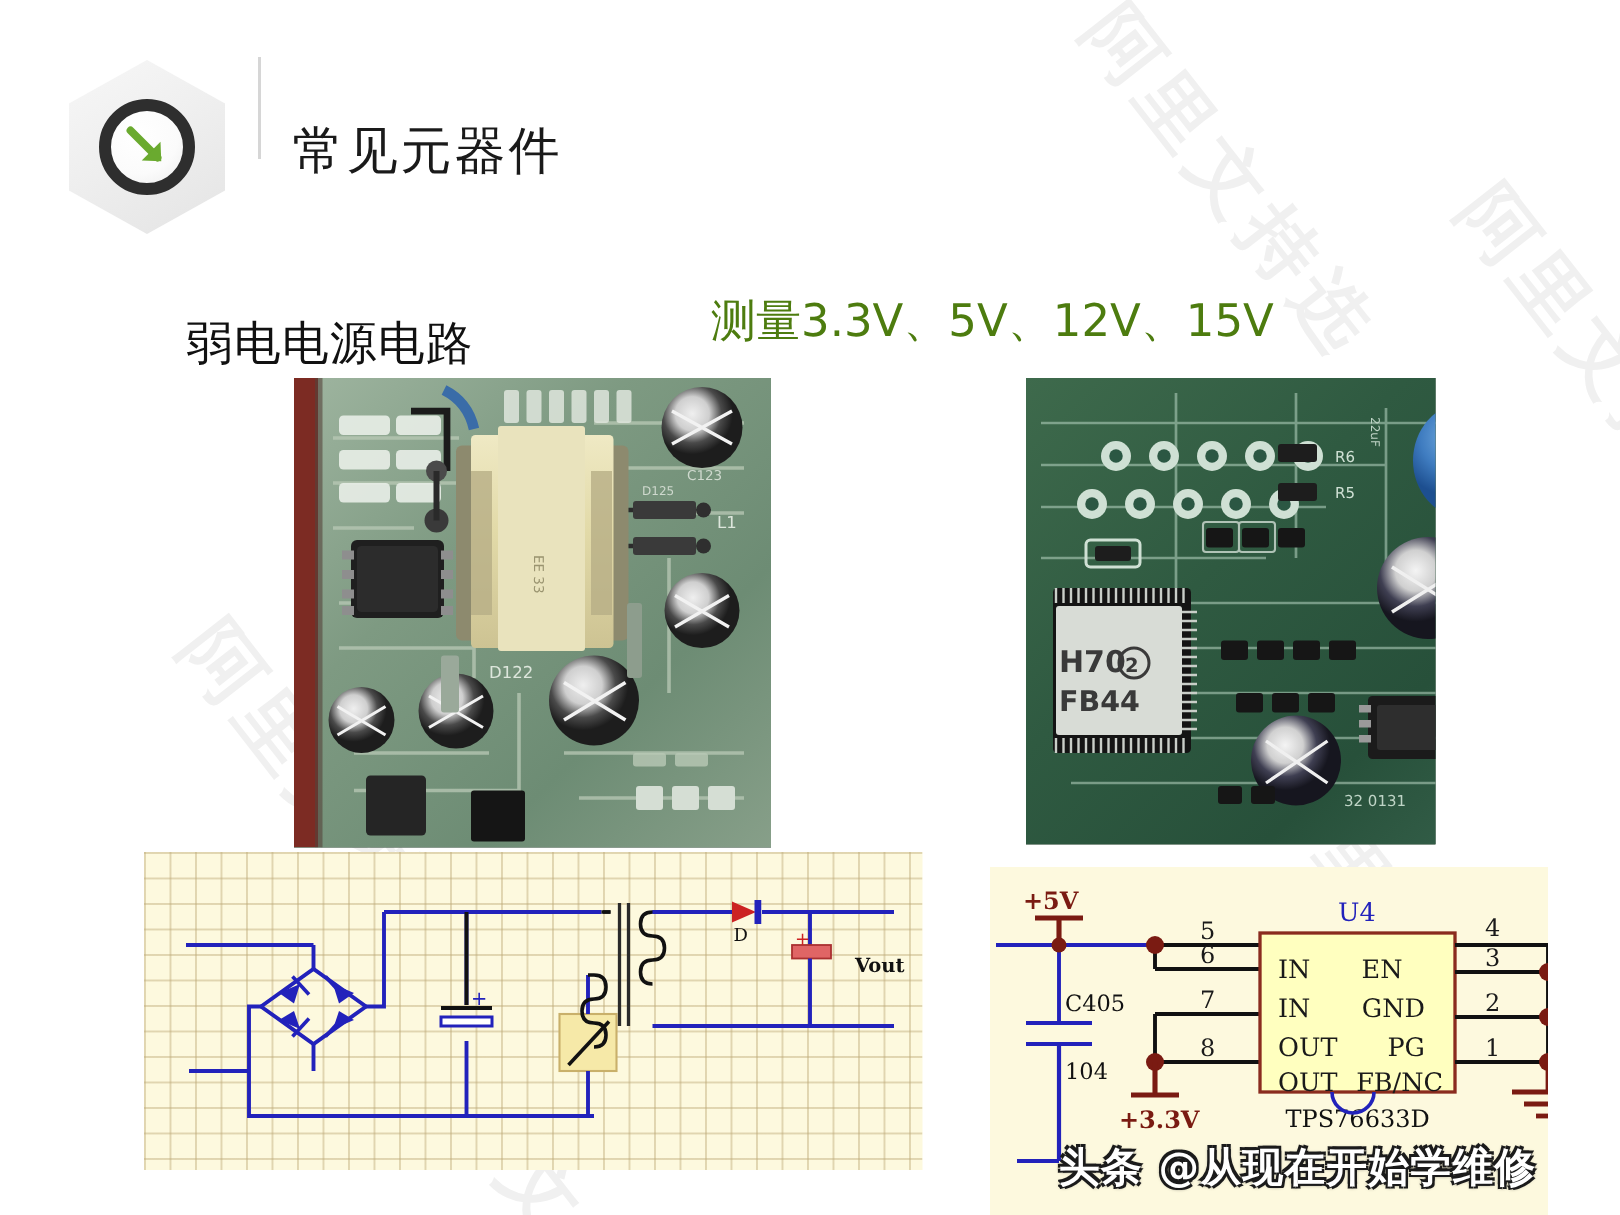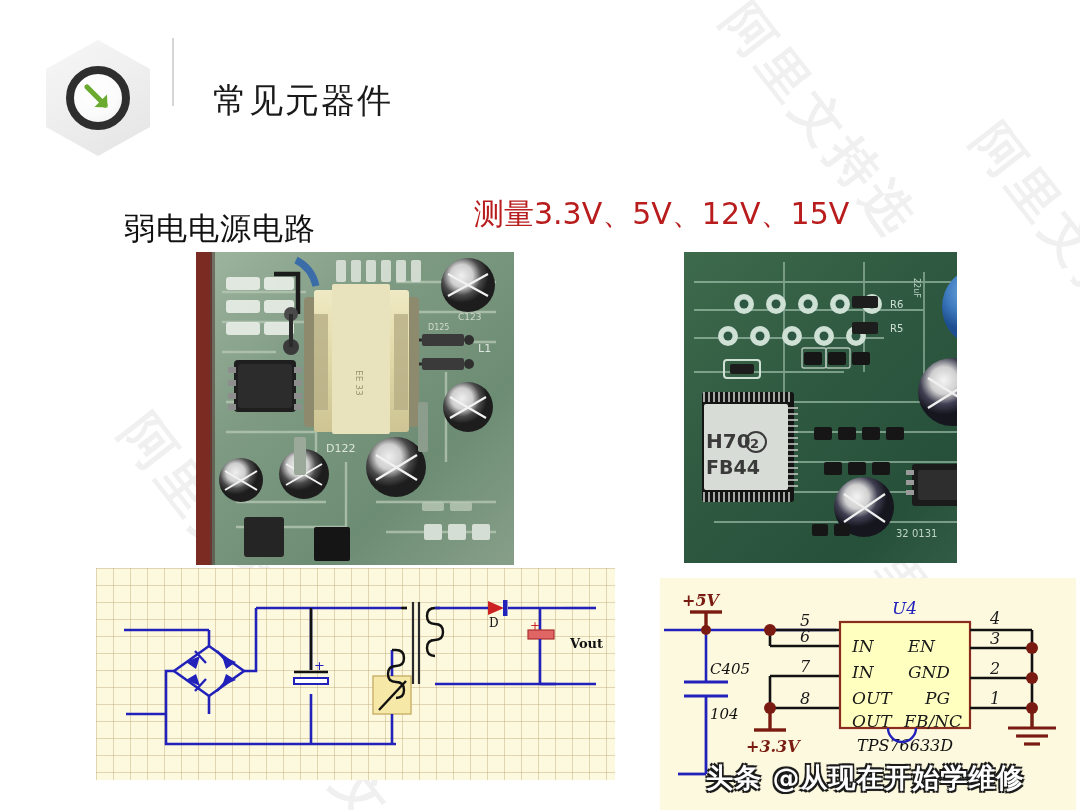--- a/index.html
+++ b/index.html
@@ -43,46 +43,46 @@
     position:absolute;left:20px;top:26px;width:64px;height:64px;border-radius:50%;
     border:8px solid #2e2e2e;
     background:radial-gradient(circle at 38% 32%,#ffffff 0%,#fbfbfb 60%,#ececec 100%);
     box-sizing:border-box;
   }
   .hex-arrow{position:absolute;left:32px;top:38px;width:40px;height:40px;}
   .divider{
     position:absolute;left:172px;top:38px;width:2px;height:68px;background:#d6d6d6;
   }
   .title-main{
-    position:absolute;left:213px;top:78px;
+    position:absolute;left:195px;top:78px;
     font-size:34px;color:#1a1a1a;letter-spacing:2px;
     font-family:"DejaVu Sans",sans-serif;
   }
   .title-sub{
     position:absolute;left:124px;top:172px;
     font-size:31px;color:#111111;letter-spacing:1px;
     font-family:"DejaVu Sans",sans-serif;
     margin-top:36px;
   }
   .measure-note{
     position:absolute;left:474px;top:194px;
-    font-size:30px;color:#b91c1c;letter-spacing:0px;
+    font-size:30px;color:#4d7c0f;letter-spacing:0px;
     font-family:"DejaVu Sans",sans-serif;
     white-space:nowrap;
   }
 
   
   .photo{position:absolute;overflow:hidden;background:#1d3a24;}
   .photo-left{left:196px;top:252px;width:318px;height:313px;}
   .photo-right{left:684px;top:252px;width:273px;height:311px;}
 
   
   .sch{position:absolute;overflow:hidden;}
   .sch-left{left:96px;top:568px;width:519px;height:212px;background:#fdf9de;}
-  .sch-right{left:660px;top:578px;width:416px;height:232px;background:#fdf9de;font-style:italic;}
+  .sch-right{left:660px;top:578px;width:372px;height:232px;background:#fdf9de;}
 
   .grid-paper{
     position:absolute;left:0;top:0;width:100%;height:100%;
     background-image:
       linear-gradient(to right,rgba(190,170,120,.45) 1px,transparent 1px),
       linear-gradient(to bottom,rgba(190,170,120,.45) 1px,transparent 1px);
     background-size:17px 17px;
   }
   .wm-foot{
     position:absolute;left:706px;top:760px;

